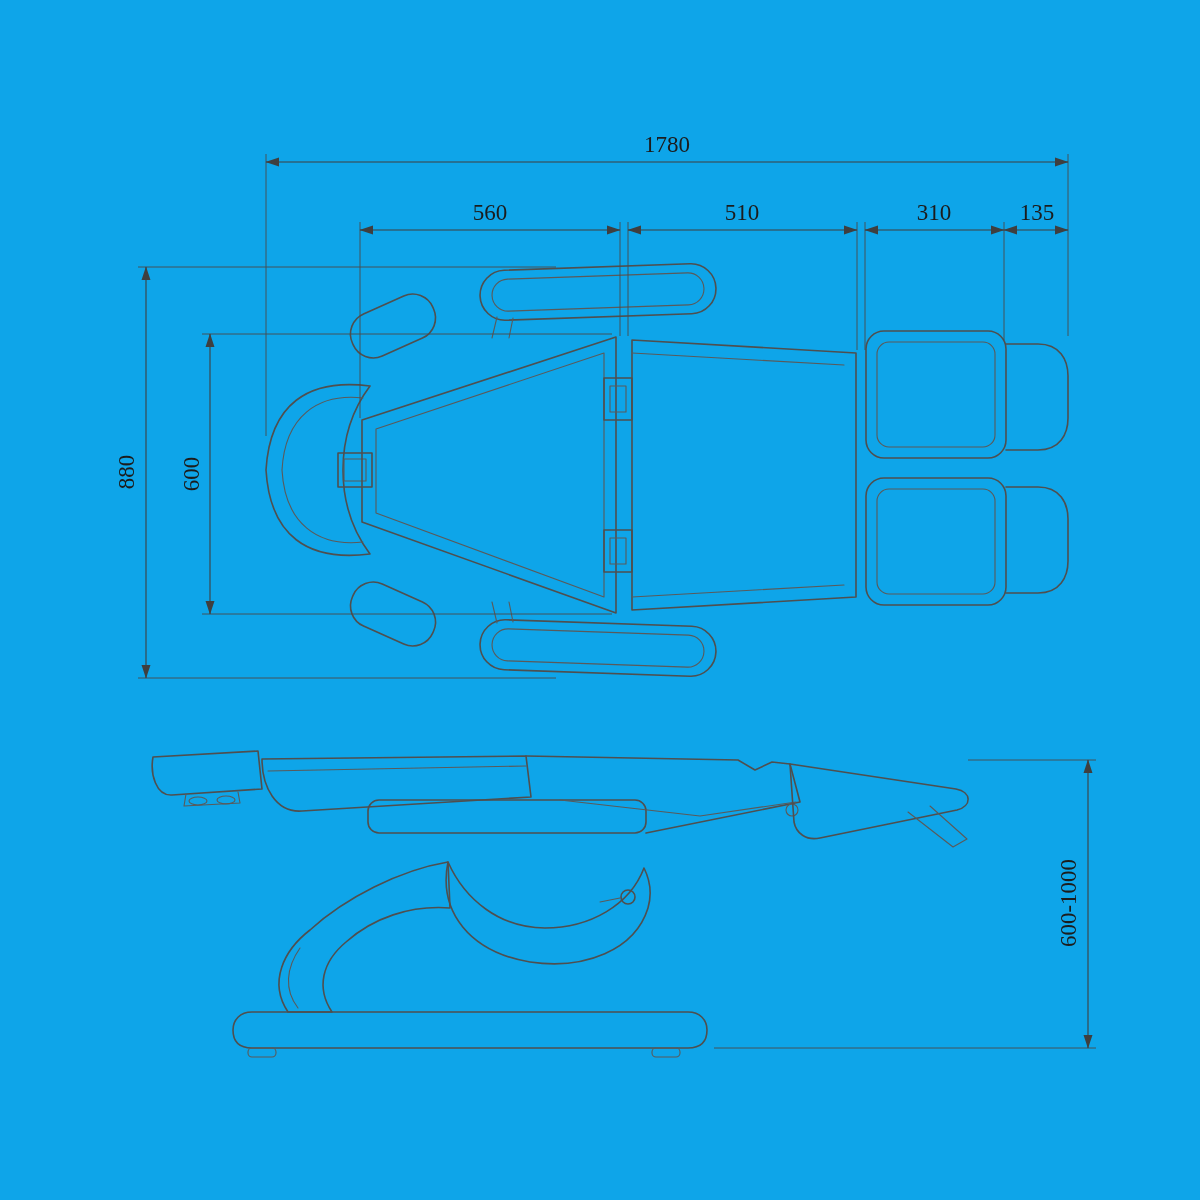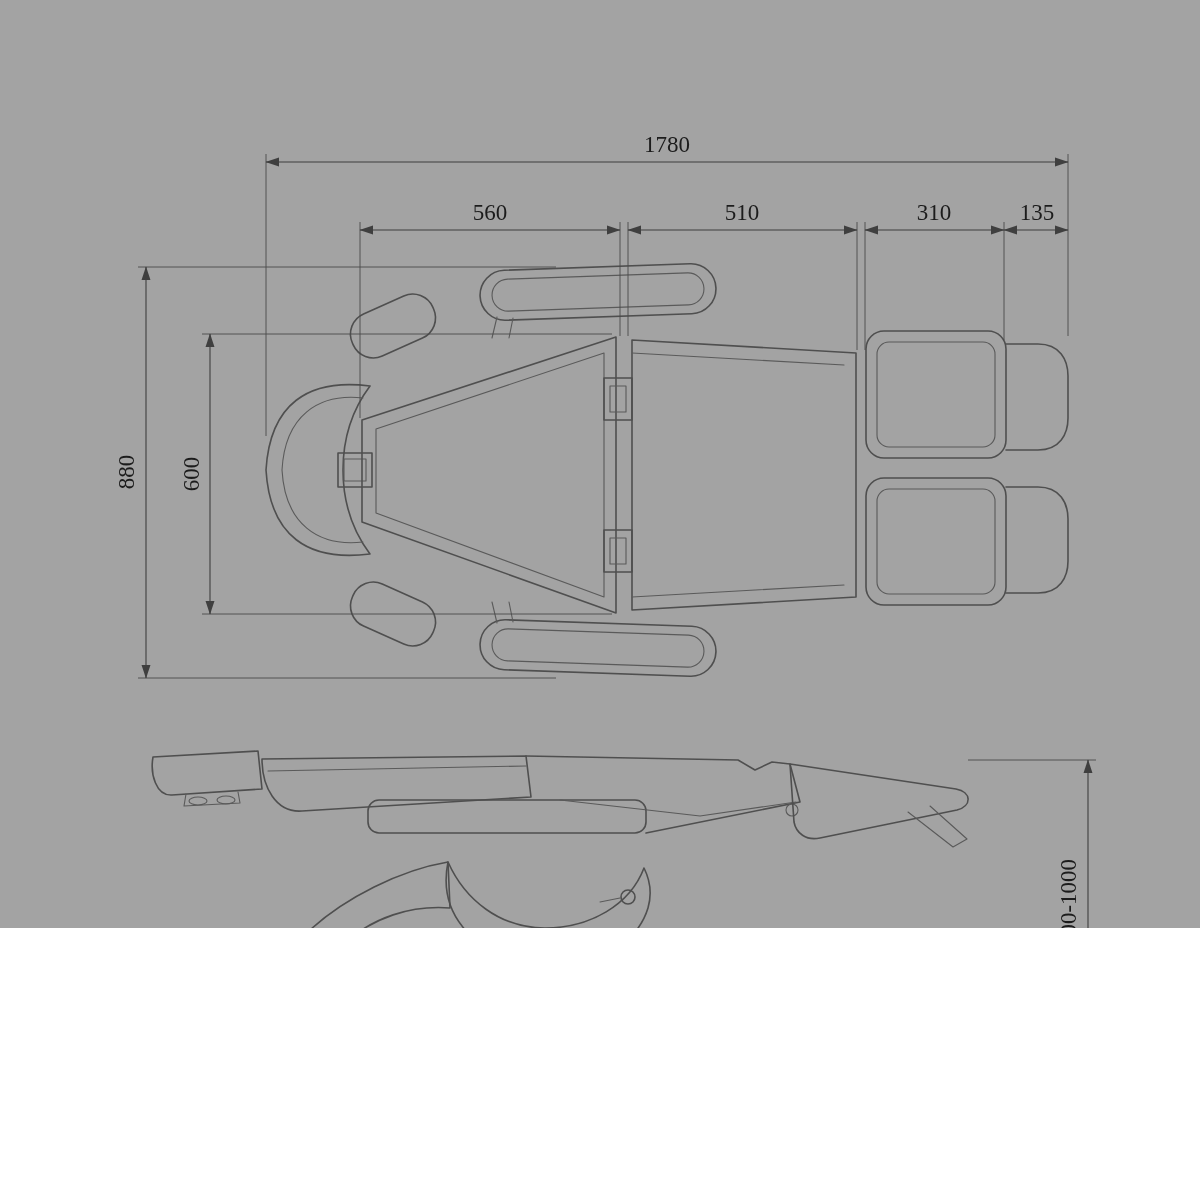--- a/index.html
+++ b/index.html
@@ -6,22 +6,22 @@
     margin: 0;
     padding: 0;
     background: #ffffff;
     width: 1200px;
     height: 1200px;
     font-family: "Liberation Serif", serif;
   }
   .canvas {
     position: relative;
     width: 1200px;
-    height: 928px;
-    background: #a3a3a3;
+    height: 1200px;
+    background: #0ea5e9;
     overflow: hidden;
   }
   svg { display: block; }
   
   .geo {
     stroke: #4f4f4f;
     stroke-width: 1.6;
     fill: none;
     stroke-linecap: round;
     stroke-linejoin: round;

